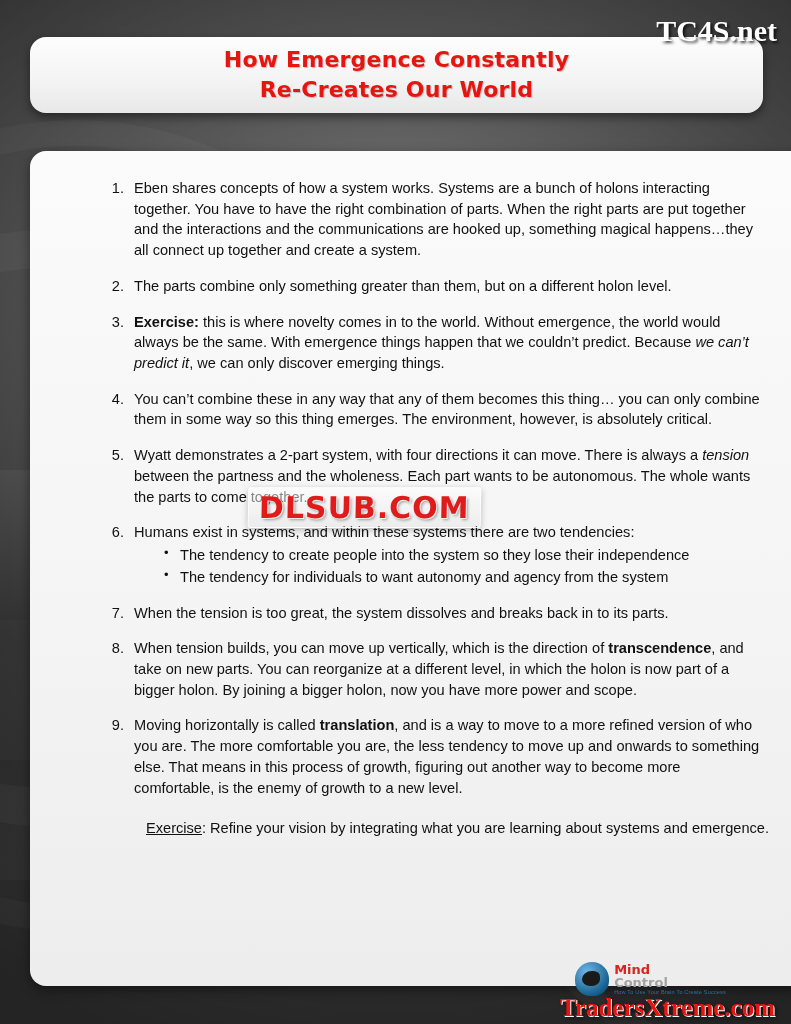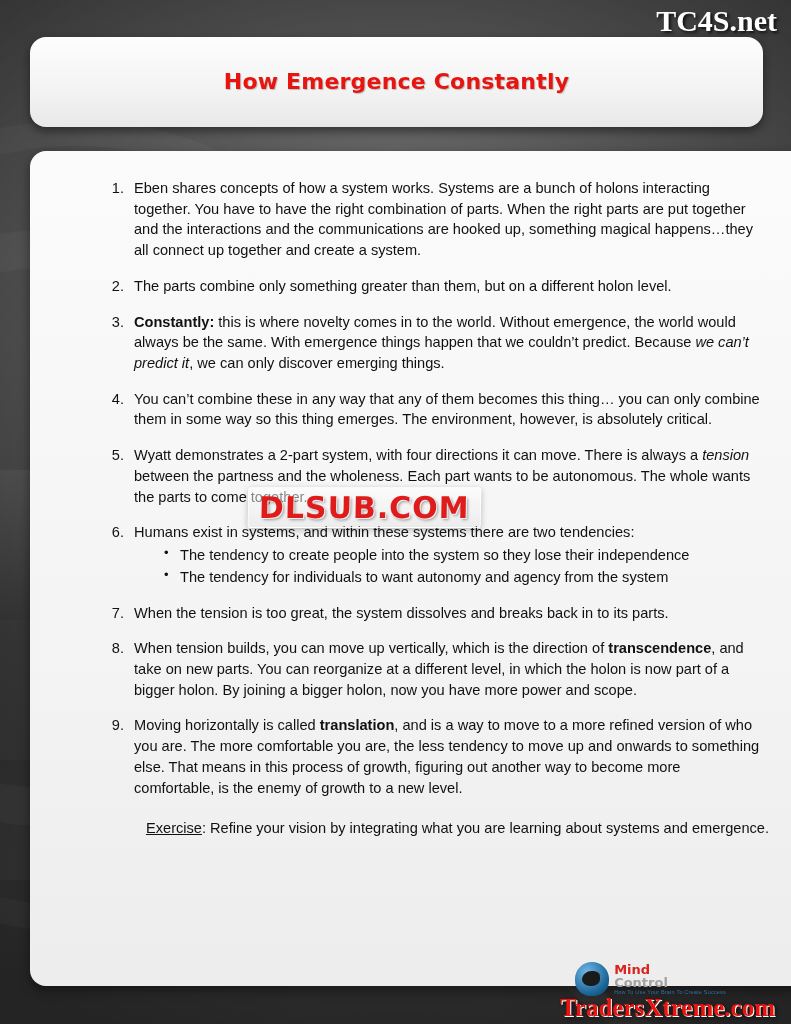--- a/index.html
+++ b/index.html
@@ -41,38 +41,38 @@
   .bg-band.b2 { top: 760px; height: 120px; background: linear-gradient(180deg, rgba(0,0,0,0.07), rgba(255,255,255,0.03)); }
   .bg-vignette {
     position: absolute;
     inset: 0;
     background: radial-gradient(ellipse 700px 620px at 50% 45%, rgba(0,0,0,0) 40%, rgba(0,0,0,0.40) 100%);
   }
 
   
   .brand-top {
     position: absolute;
-    top: 4px;
+    top: 14px;
     right: 14px;
     font-family: "Liberation Serif", serif;
     font-weight: bold;
     font-size: 30px;
     color: #ffffff;
     letter-spacing: 0px;
     text-shadow: 2px 2px 3px rgba(0,0,0,0.75);
     z-index: 6;
   }
 
   
   .title-card {
     position: absolute;
     left: 30px;
     top: 37px;
     width: 733px;
-    height: 90px;
+    height: 76px;
     background: linear-gradient(180deg, #fdfdfd 0%, #f4f4f4 55%, #e8e8e8 100%);
     border-radius: 16px;
     box-shadow: 0 4px 10px rgba(0,0,0,0.45);
     display: flex;
     align-items: center;
     justify-content: center;
     z-index: 5;
   }
   .title-text {
     text-align: center;
@@ -236,33 +236,34 @@
   <div class="bg-band b1"></div>
   <div class="bg-band b2"></div>
   <div class="bg-vignette"></div>
 </div>
 
 <div class="brand-top">TC4S.net</div>
 
 <div class="title-card">
   <div class="title-text">
     <div>How Emergence Constantly</div>
+    <div>Re-Creates Our World</div>
   </div>
 </div>
 
 <div class="body-card">
   <ol class="doc-list" id="doc-list">
       <li>
         <div class="para">Eben shares concepts of how a system works. Systems are a bunch of holons interacting together. You have to have the right combination of parts. When the right parts are put together and the interactions and the communications are hooked up, something magical happens…they all connect up together and create a system.</div>
       </li>
       <li>
         <div class="para">The parts combine only something greater than them, but on a different holon level.</div>
       </li>
       <li>
-        <div class="para"><b>Constantly:</b> this is where novelty comes in to the world. Without emergence, the world would always be the same. With emergence things happen that we couldn’t predict. Because <i>we can’t predict it</i>, we can only discover emerging things.</div>
+        <div class="para"><b>Exercise:</b> this is where novelty comes in to the world. Without emergence, the world would always be the same. With emergence things happen that we couldn’t predict. Because <i>we can’t predict it</i>, we can only discover emerging things.</div>
       </li>
       <li>
         <div class="para">You can’t combine these in any way that any of them becomes this thing… you can only combine them in some way so this thing emerges. The environment, however, is absolutely critical.</div>
       </li>
       <li>
         <div class="para">Wyatt demonstrates a 2-part system, with four directions it can move. There is always a <i>tension</i> between the partness and the wholeness. Each part wants to be autonomous. The whole wants the parts to come together.</div>
       </li>
       <li>
         <div class="para">Humans exist in systems, and within these systems there are two tendencies:</div>
         <ul class="sub-list">

